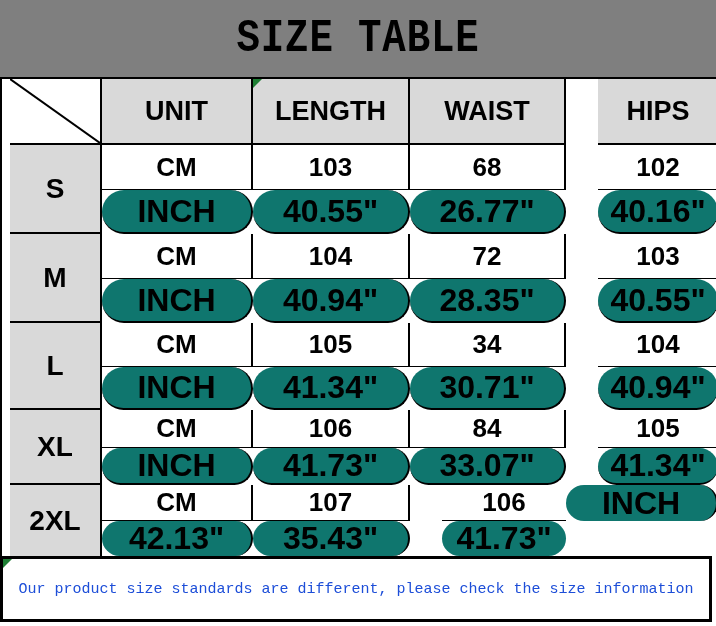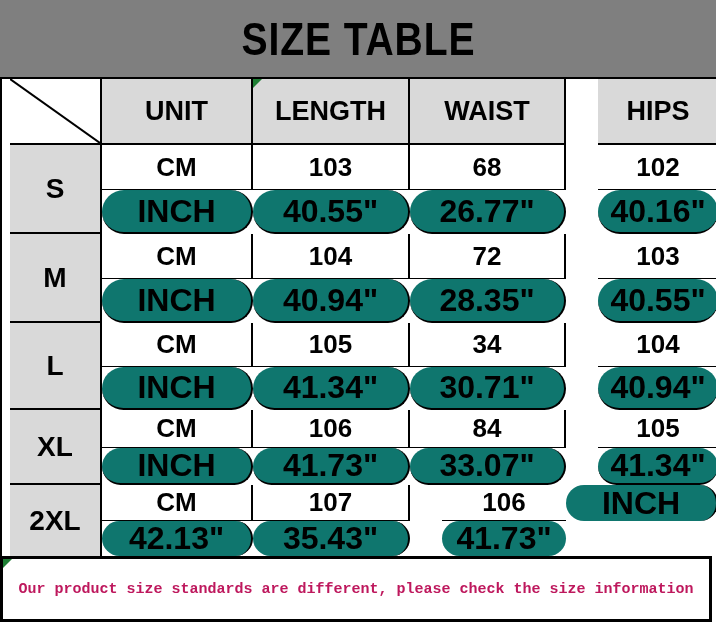--- a/index.html
+++ b/index.html
@@ -16,20 +16,21 @@
     overflow: hidden;
   }
   
   .banner {
     width: 716px;
     height: 77px;
     background: #7f7f7f;
     display: flex;
     align-items: center;
     justify-content: center;
+    font-family: Liberation Mono, monospace;
   }
   .banner-title {
     display: inline-block;
     transform: scaleX(0.85);
     font-size: 46px;
     font-weight: bold;
     color: #000000;
     letter-spacing: 1px;
     white-space: nowrap;
   }
@@ -106,24 +107,24 @@
     background: #ffffff;
     position: relative;
     display: flex;
     flex-direction: column;
     align-items: center;
     justify-content: center;
     text-align: center;
   }
   .footer-line {
     font-family: "Liberation Mono", "DejaVu Sans Mono", monospace;
-    font-weight: bold;
+    font-weight: normal;
     font-size: 15px;
     line-height: 25px;
-    color: #be185d;
+    color: #1d4ed8;
     white-space: nowrap;
   }
 </style>
 </head>
 <body>
 
 <div id="page">
 
   <div class="banner">
     <span class="banner-title">SIZE TABLE</span>

